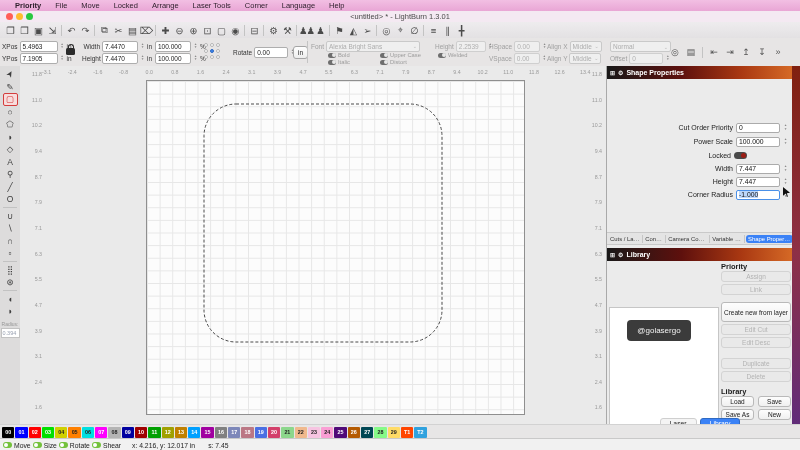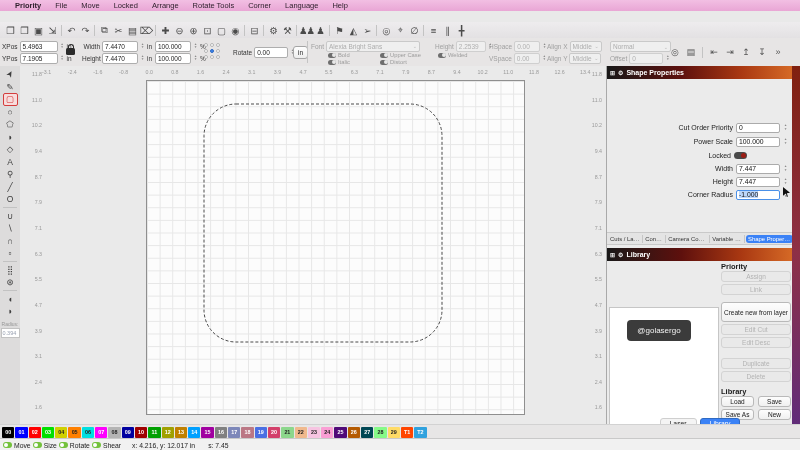--- a/index.html
+++ b/index.html
@@ -116,26 +116,34 @@
 <body>
 
 <div id="app">
 
   <div class="abs" id="menubar">
       <div class="menu-item first">Priority</div>
       <div class="menu-item">File</div>
       <div class="menu-item">Move</div>
       <div class="menu-item">Locked</div>
       <div class="menu-item">Arrange</div>
-      <div class="menu-item">Rotate Tools</div>
+      <div class="menu-item">Laser Tools</div>
       <div class="menu-item">Corner</div>
       <div class="menu-item">Language</div>
       <div class="menu-item">Help</div>
     </div>
 
+  <div class="abs" id="titlebar">
+    <div id="lights">
+      <div class="tl" style="background:#ff5f57"></div>
+      <div class="tl" style="background:#febc2e"></div>
+      <div class="tl" style="background:#28c840"></div>
+    </div>
+    <div id="title">&lt;untitled&gt; * - LightBurn 1.3.01</div>
+  </div>
 
   <div class="abs" id="toolbar1">
       <div class="ti">❐</div>
       <div class="ti">❒</div>
       <div class="ti">▣</div>
       <div class="ti">⇲</div>
       <div class="tsep"></div>
       <div class="ti">↶</div>
       <div class="ti">↷</div>
       <div class="tsep"></div>

